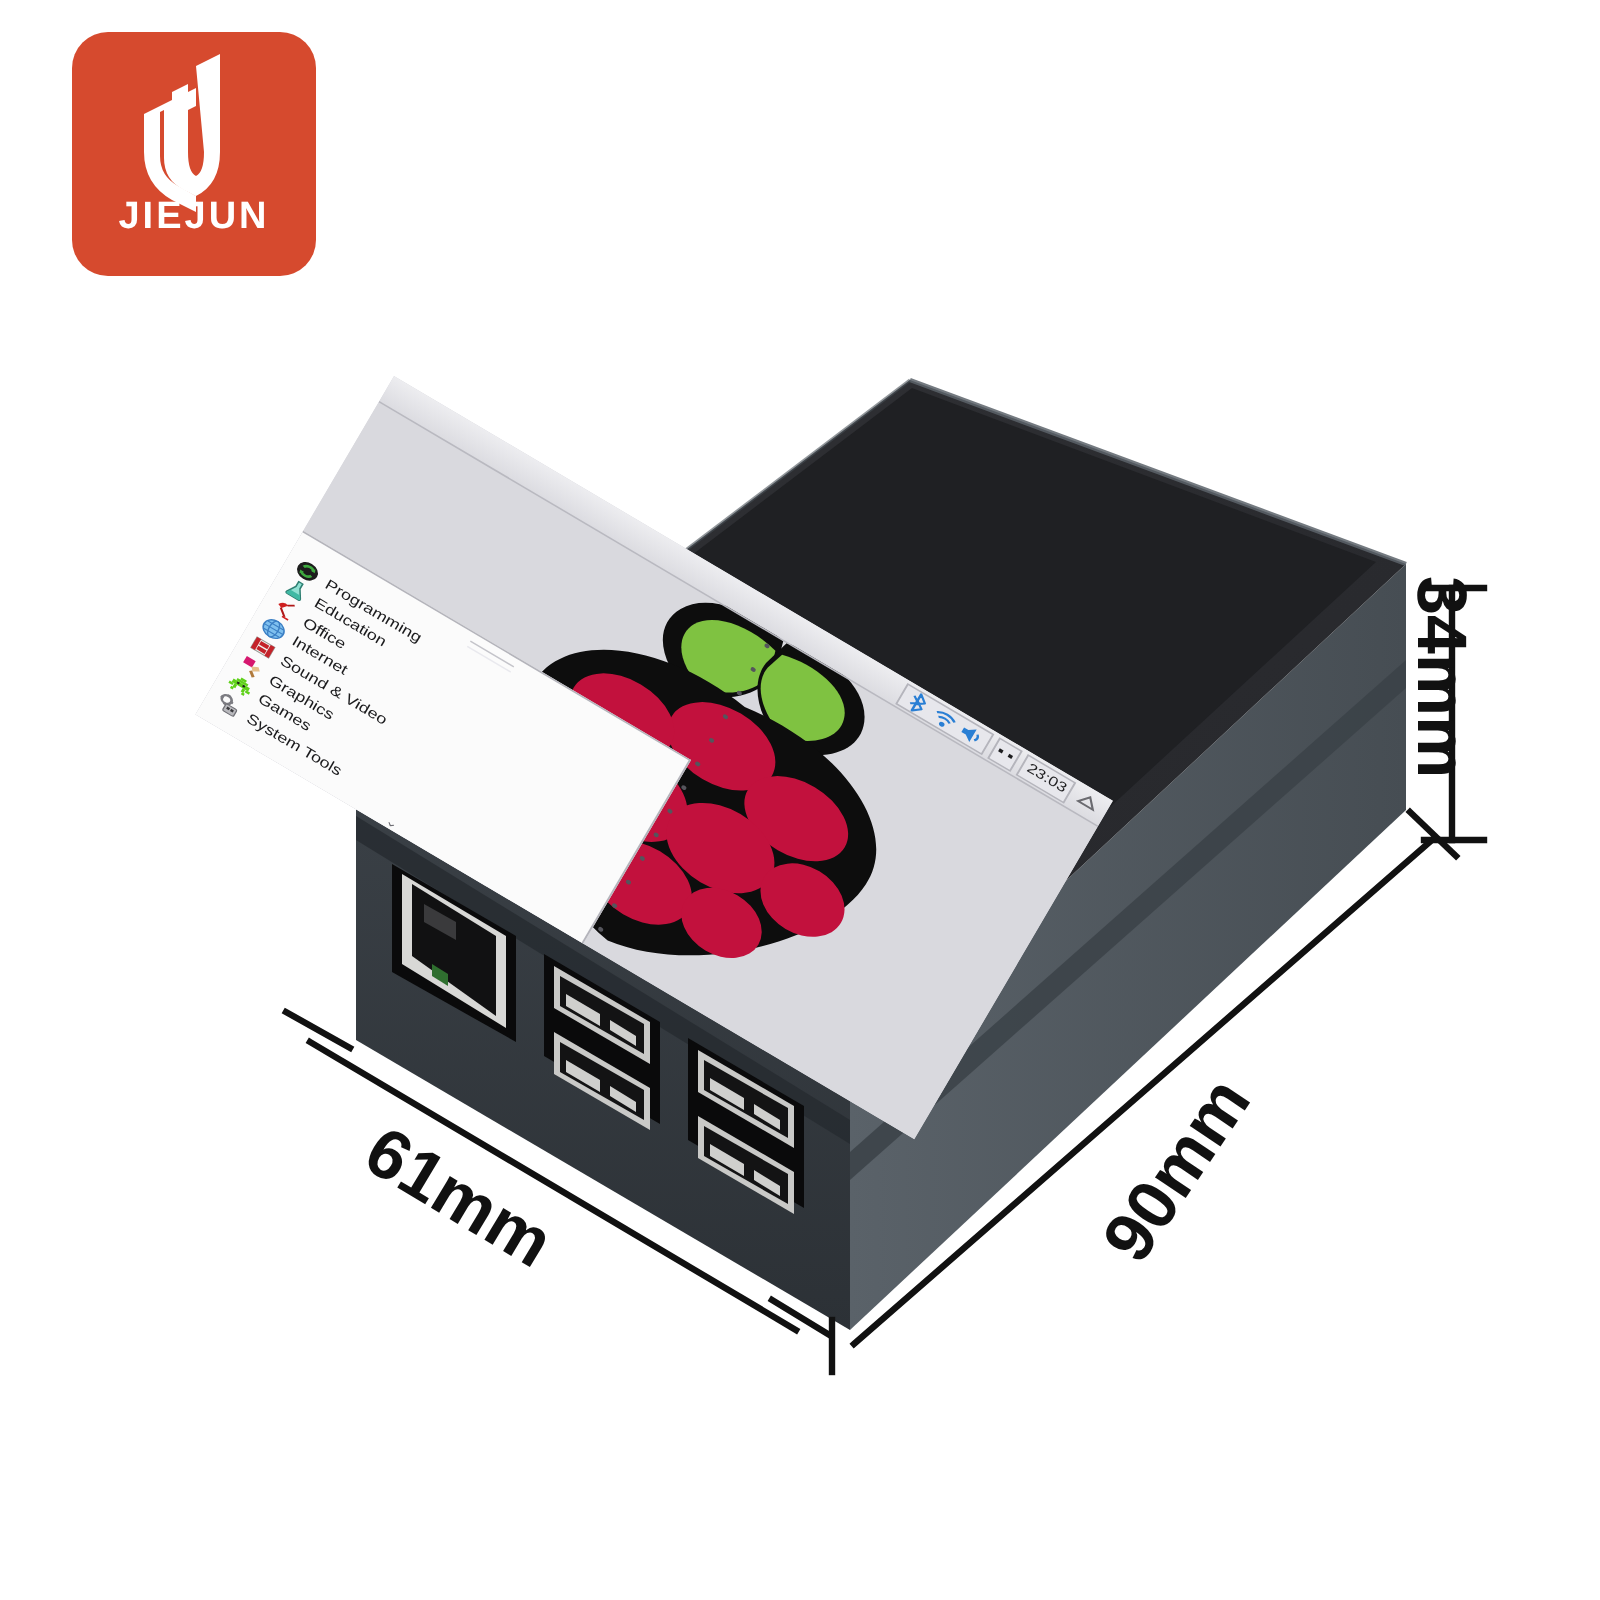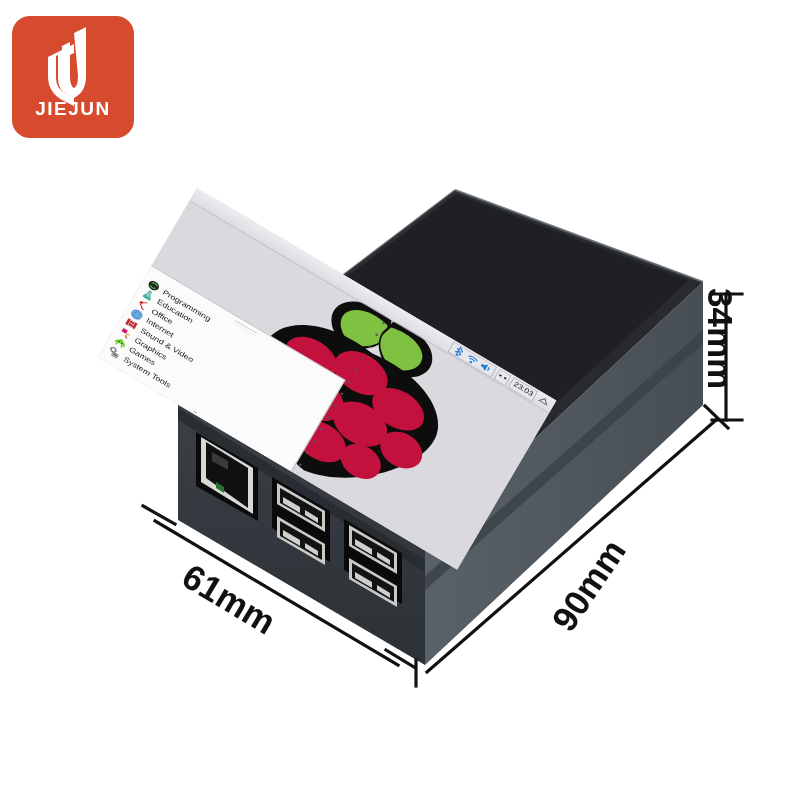--- a/index.html
+++ b/index.html
@@ -4,21 +4,21 @@
 <style>
   html,body{margin:0;padding:0;}
   body{
     width:800px;height:800px;background:#ffffff;overflow:hidden;position:relative;
     font-family:"Liberation Sans", sans-serif;
   }
   #stage{position:absolute;inset:0;width:800px;height:800px;}
 
   
   .logo-tile{
-    position:absolute;left:12px;top:16px;width:122px;height:122px;
+    position:absolute;left:36px;top:16px;width:122px;height:122px;
     background:#D64A2E;border-radius:18px;
   }
   .logo-mark{position:absolute;left:0;top:0;width:122px;height:122px;}
   .logo-word{
     position:absolute;left:0;top:82px;width:122px;text-align:center;
     color:#ffffff;font-size:19px;font-weight:bold;letter-spacing:1.5px;
     font-family:"Liberation Sans", sans-serif;
   }
 
   

